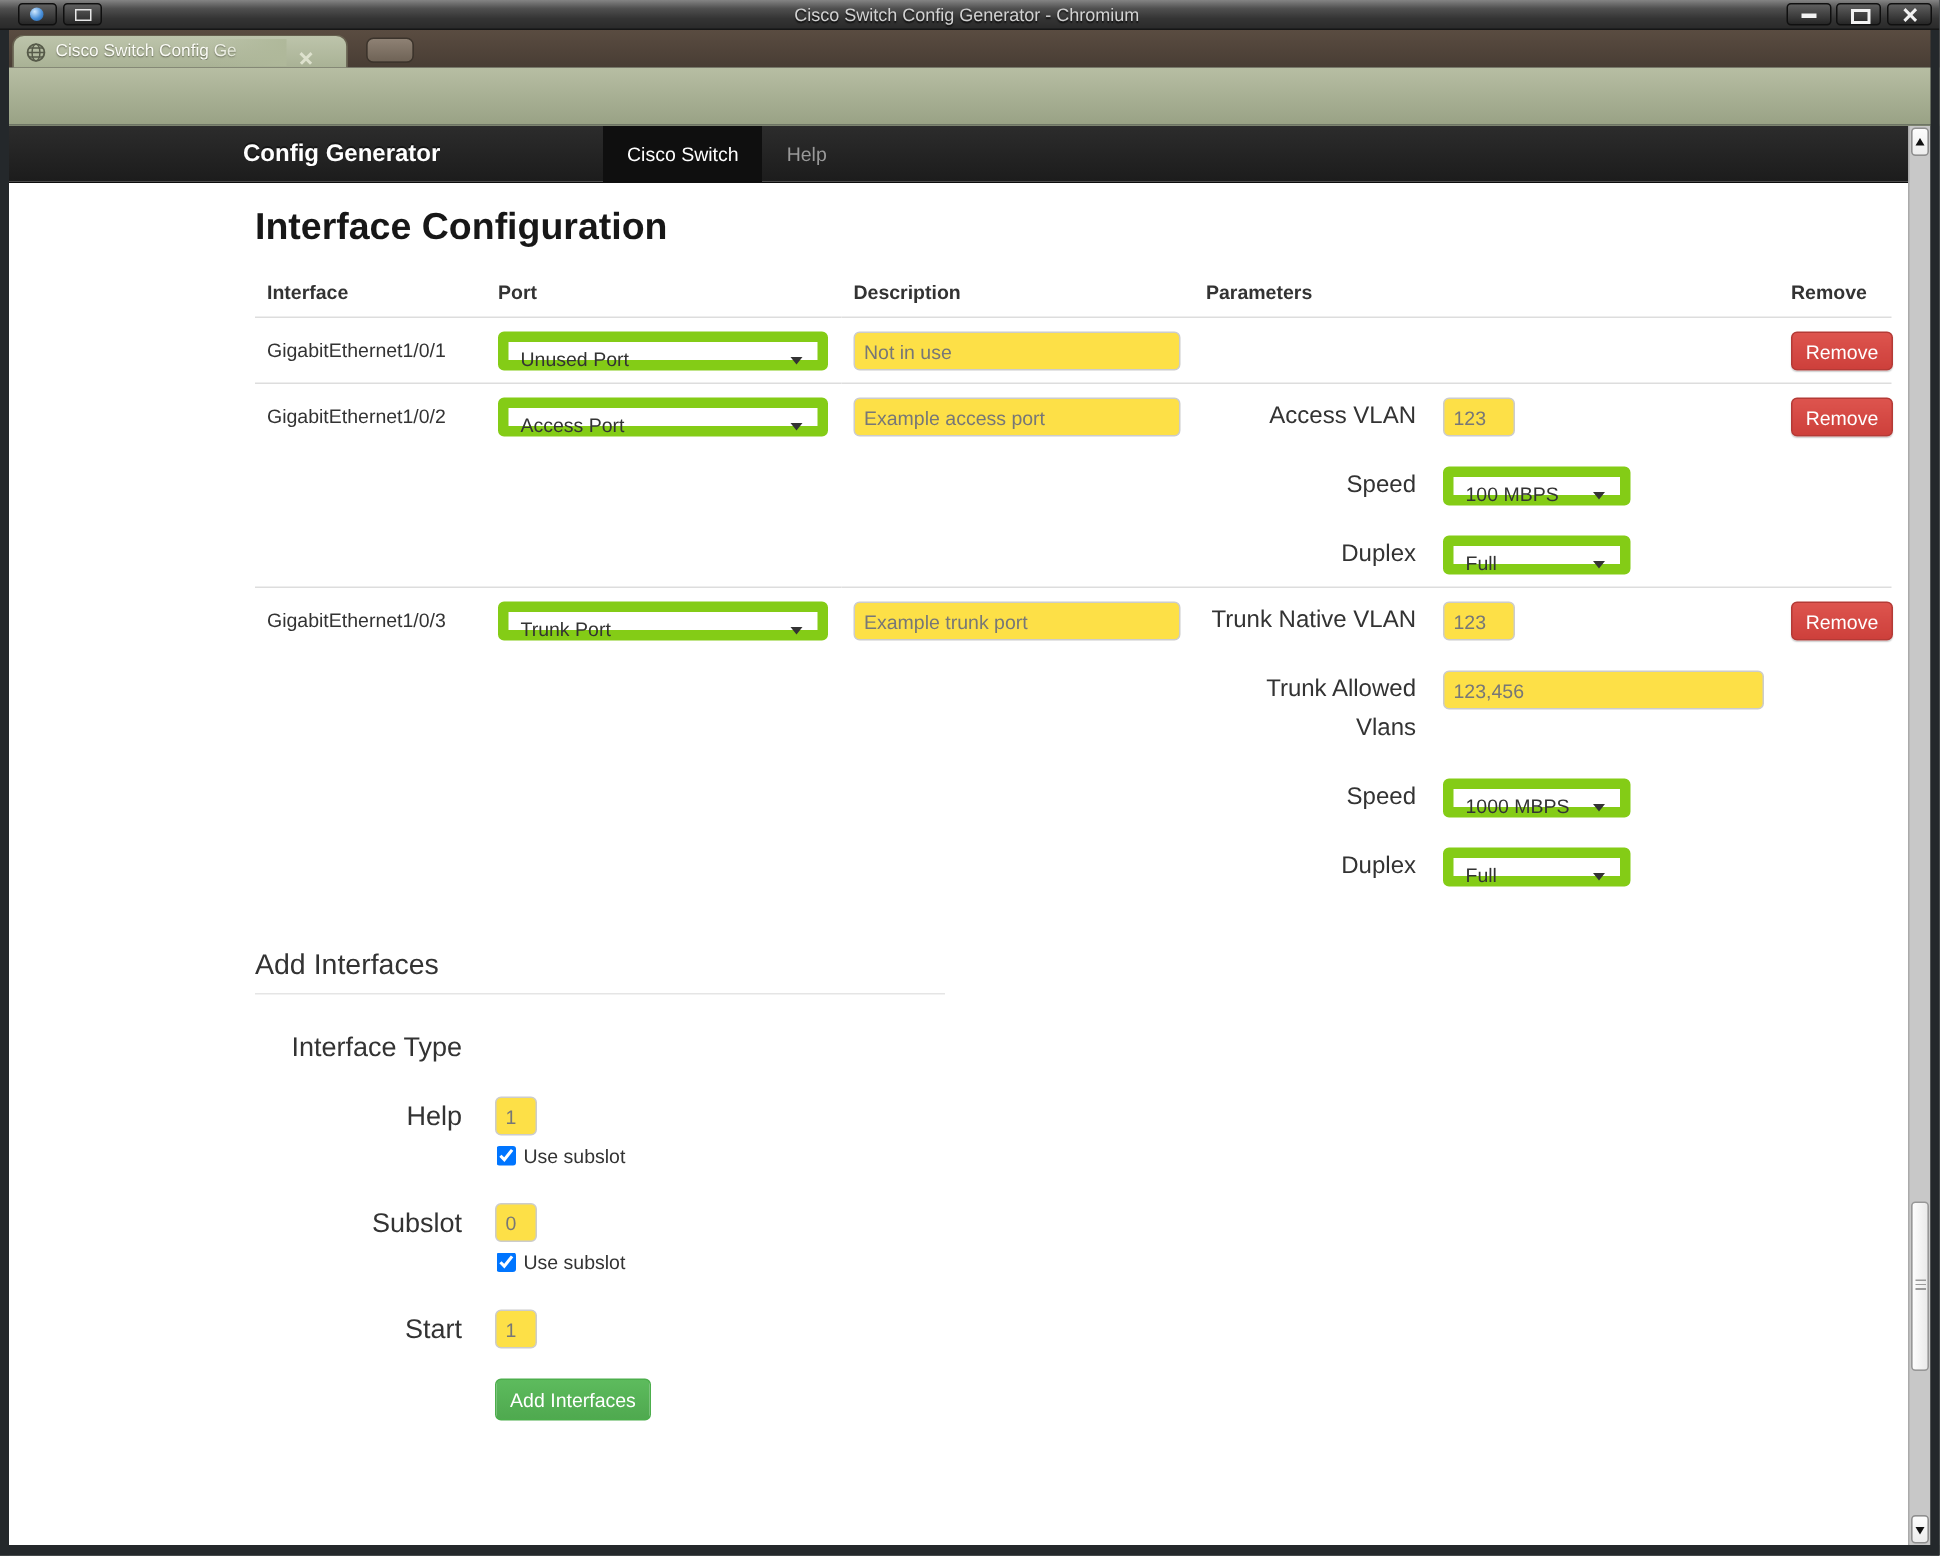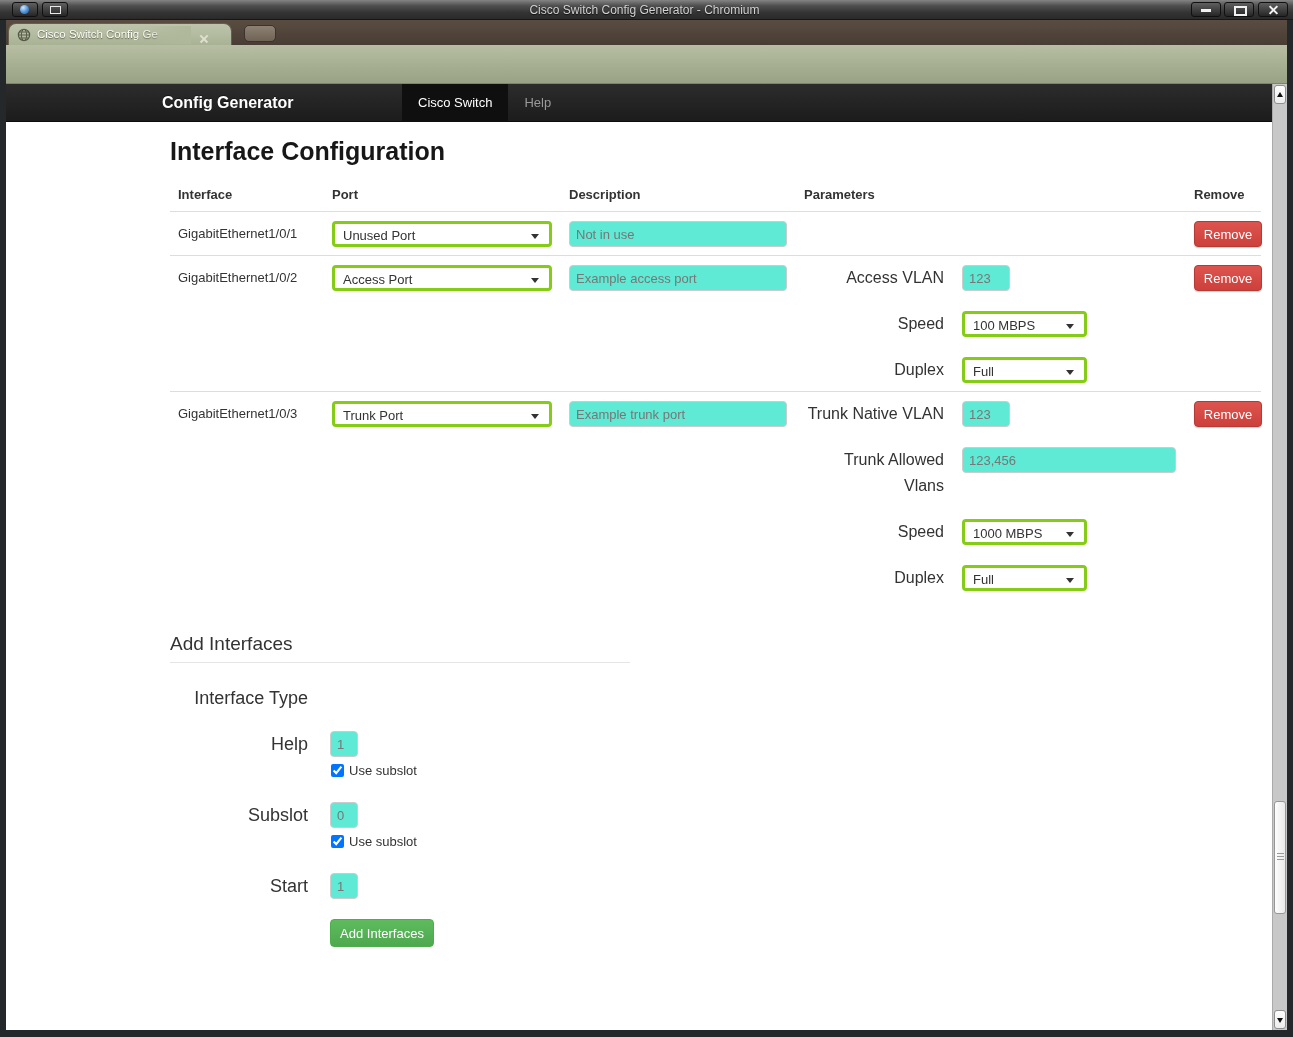--- a/index.html
+++ b/index.html
@@ -66,24 +66,24 @@
   .legend{font-size:19px;color:#333;padding-bottom:7px;border-bottom:1px solid #e5e5e5;}
   .legend.narrow{width:460px;margin-top:34px;}
   table.iftable{border-collapse:collapse;width:1091px;table-layout:fixed;}
   table.iftable th{font-size:13px;font-weight:bold;color:#333;text-align:left;
     padding:12px 8px 9px 8px;border-bottom:1px solid #ddd;}
   col.c1{width:154px;} col.c2{width:237px;} col.c3{width:235px;} col.c4{width:390px;} col.c5{width:75px;}
   table.iftable td{vertical-align:top;padding:9px 0 8px 8px;font-size:13px;color:#333;}
   tbody tr + tr td{border-top:1px solid #ddd;}
   .ifname{display:inline-block;line-height:26px;}
   
-  .txt{height:26px;border:1px solid #ccc;border-radius:4px;background:#5eead4;color:#777;
+  .txt{height:26px;border:1px solid #ccc;border-radius:4px;background:#fde047;color:#777;
     font-size:13px;font-family:"Liberation Sans",sans-serif;padding:0 6px;box-sizing:border-box;}
   .txt.desc{width:218px;} .txt.mini{width:48px;} .txt.wide{width:214px;} .txt.tiny{width:28px;}
-  .sel{position:relative;height:26px;border:3px solid #84cc16;border-radius:4px;background:#fff;
+  .sel{position:relative;height:26px;border:7px solid #84cc16;border-radius:4px;background:#fff;
     font-size:13px;color:#333;line-height:24px;padding-left:8px;box-sizing:border-box;cursor:default;}
   .sel.type{width:220px;} .sel.param{width:125px;} .sel.iftype{width:218px;}
   .caret{position:absolute;right:10px;top:10px;width:0;height:0;
     border-left:4px solid transparent;border-right:4px solid transparent;border-top:5px solid #333;}
   .prow{display:flex;margin-bottom:20px;}
   .prow:last-child{margin-bottom:0;}
   .plabel{width:140px;text-align:right;margin-right:18px;line-height:26px;font-size:16px;color:#333;}
   .btn{font-family:"Liberation Sans",sans-serif;font-size:13px;color:#fff;border-radius:4px;cursor:pointer;}
   .btn-danger{width:68px;height:26px;background:linear-gradient(#dd544e,#cd403b);
     border:1px solid #b43a36;box-shadow:0 1px 1px rgba(0,0,0,.2);}

